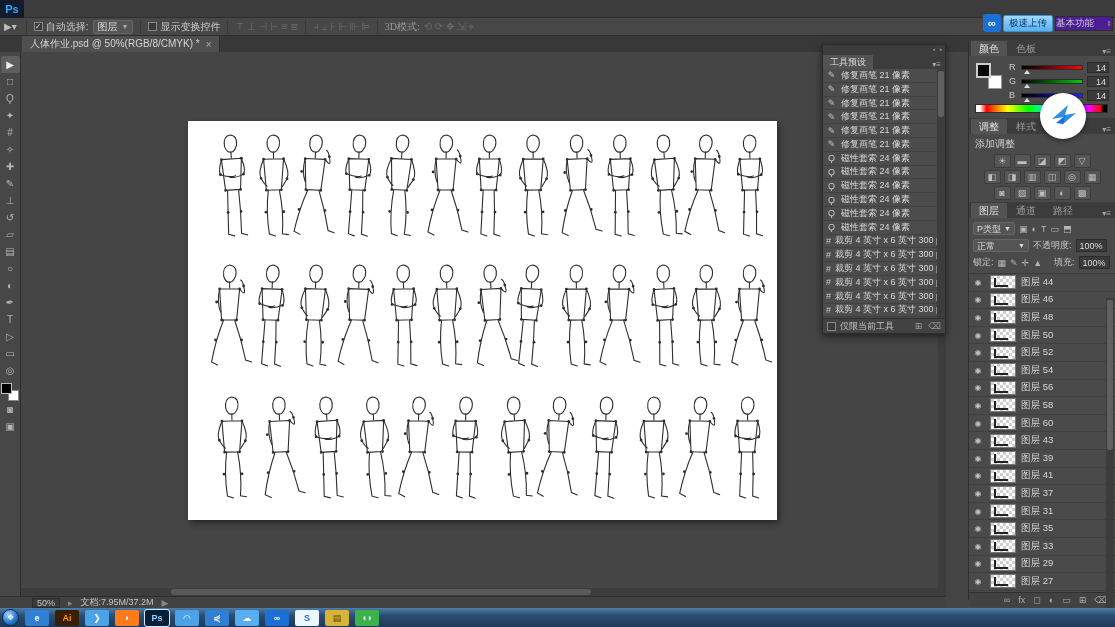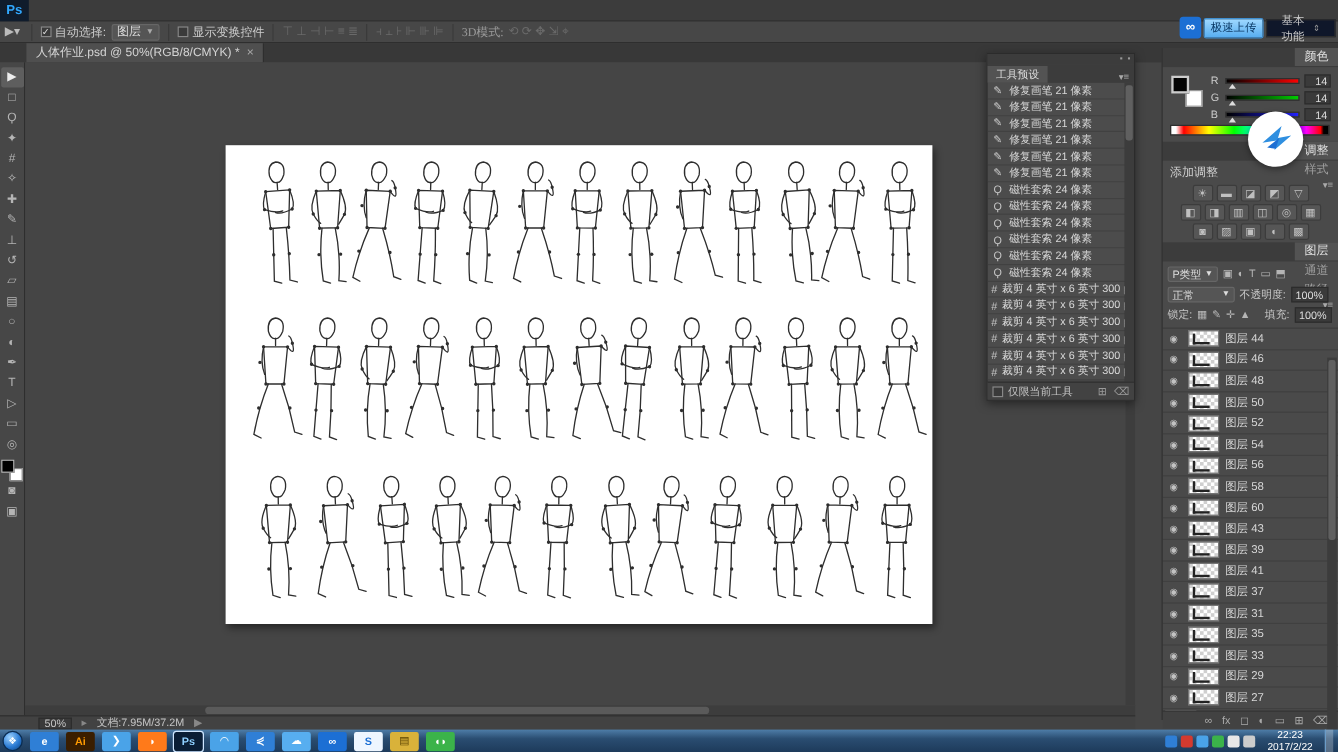--- a/index.html
+++ b/index.html
@@ -42,21 +42,21 @@
   .presets .pmenu{margin-left:auto;color:#aaa;font-size:8px;padding:0 4px;}
   .preset-list{position:absolute;left:0;top:24px;width:116px;height:250px;overflow:hidden;}
   .preset-row{height:13.8px;display:flex;align-items:center;gap:4px;padding:0 3px;border-bottom:1px solid #414141;background:#4c4c4c;font-size:9px;color:#d8d8d8;white-space:nowrap;}
   .preset-row .picon{width:11px;color:#c8c8c8;font-size:9px;text-align:center;}
   .preset-scroll{position:absolute;right:0;top:24px;width:8px;height:250px;background:#3c3c3c;}
   .preset-scroll .thumb{position:absolute;left:1px;top:2px;width:6px;height:46px;background:#606060;border-radius:2px;}
   .preset-foot{position:absolute;left:0;bottom:0;width:122px;height:15px;background:#424242;border-top:1px solid #2f2f2f;display:flex;align-items:center;gap:4px;padding:0 4px;font-size:9px;color:#c5c5c5;text-align:right;}
   .preset-foot .ficons{margin-left:auto;display:flex;gap:6px;color:#9a9a9a;font-size:9px;}
   
   .dock{position:absolute;left:968px;top:40px;width:147px;height:560px;background:#474747;border-left:1px solid #2e2e2e;}
-  .panel-tabs{height:16px;background:#3c3c3c;display:flex;align-items:flex-end;gap:1px;padding-left:2px;flex-direction:column;}
+  .panel-tabs{height:16px;background:#3c3c3c;display:flex;align-items:flex-end;gap:1px;padding-left:2px;}
   .ptab2{font-size:10px;color:#9f9f9f;padding:1px 8px;height:15px;line-height:13px;}
   .ptab2.active{background:#535353;color:#e0e0e0;}
   .panel-tabs .pmenu{margin-left:auto;color:#aaa;font-size:8px;padding:0 4px;}
   
   .color-body{position:relative;height:62px;background:#4a4a4a;padding:5px 6px 0 6px;}
   .swatches{position:absolute;left:7px;top:7px;width:26px;height:26px;}
   .sw-fg{position:absolute;left:0;top:0;width:15px;height:15px;background:#040404;border:2px solid #ccc;z-index:2;}
   .sw-bg{position:absolute;right:0;bottom:0;width:14px;height:14px;background:#fff;border:1px solid #999;}
   .sliders{position:absolute;left:40px;top:4px;width:100px;}
   .srow{display:flex;align-items:center;gap:4px;height:14px;}
@@ -84,21 +84,21 @@
   .layer-row{height:17.6px;display:flex;align-items:center;gap:5px;border-bottom:1px solid #404040;padding:0 2px;}
   .eye{width:14px;text-align:center;color:#c2c2c2;font-size:8px;}
   .thumb-ch{width:26px;height:14px;border:1px solid #777;background:
     repeating-conic-gradient(#fff 0 25%,#cfcfcf 0 50%) 0 0/6px 6px;position:relative;}
   .thumb-ch i{position:absolute;left:3px;top:2px;width:14px;height:9px;border-left:2px solid #222;border-bottom:2px solid #222;}
   .layer-name{font-size:9.5px;color:#d6d6d6;}
   .layers-foot{height:15px;background:#424242;border-top:1px solid #303030;display:flex;align-items:center;justify-content:flex-end;gap:8px;padding:0 8px;color:#aaa;font-size:9px;}
   .dock-scroll{position:absolute;right:1px;top:258px;width:8px;height:330px;background:#3c3c3c;}
   .dock-scroll .thumb{position:absolute;left:1px;top:2px;width:6px;height:150px;background:#606060;border-radius:2px;}
   
-  .workspace{position:absolute;right:2px;top:16px;width:58px;height:15px;background:#0f172a;border:1px solid #2c2c2c;color:#ccc;font-size:9.5px;display:flex;align-items:center;justify-content:space-between;padding:0 12px;}
+  .workspace{position:absolute;right:2px;top:16px;width:58px;height:15px;background:#4c1d95;border:1px solid #2c2c2c;color:#ccc;font-size:9.5px;display:flex;align-items:center;justify-content:space-between;padding:0 0;}
   .upload-overlay{position:absolute;right:62px;top:14px;display:flex;align-items:center;gap:2px;}
   .baidu-ic{width:18px;height:18px;border-radius:3px;background:#1c6fd4;color:#fff;font-size:11px;display:flex;align-items:center;justify-content:center;font-weight:bold;}
   .upload-btn{background:linear-gradient(#9fd8ff,#58aef0);border:1px solid #3f8fd0;border-radius:2px;color:#0b3a66;font-size:9.5px;padding:1px 5px;}
   .bird-overlay{position:absolute;left:1040px;top:93px;width:46px;height:46px;border-radius:50%;background:#fff;box-shadow:0 2px 5px rgba(0,0,0,.4);display:flex;align-items:center;justify-content:center;z-index:30;}
   
   .statusbar{position:absolute;left:0;top:596px;width:946px;height:12px;background:#424242;border-top:1px solid #2e2e2e;display:flex;align-items:center;gap:8px;font-size:9px;color:#c5c5c5;padding-left:20px;}
   .statusbar .zoombox{background:#3a3a3a;border:1px solid #2c2c2c;padding:0 4px;height:10px;line-height:9px;margin-left:12px;}
   .taskbar{position:absolute;left:0;top:608px;width:1115px;height:19px;background:linear-gradient(#4e7da8,#2a4d71 40%,#1d3a5a);display:flex;align-items:center;gap:6px;padding-left:2px;}
   .orb{width:17px;height:17px;border-radius:50%;background:radial-gradient(circle at 35% 30%,#9fd4ff,#2b7bd4 55%,#0b3f7a);border:1px solid #0a2c52;display:flex;align-items:center;justify-content:center;font-size:8px;color:#fff;}
   .task-ic{width:24px;height:16px;border-radius:2px;display:flex;align-items:center;justify-content:center;font-size:9px;font-weight:bold;color:#fff;}
@@ -1223,30 +1223,15 @@
         <div class="task-ic" style="background: rgb(255, 122, 26);">◗</div>
         <div class="task-ic active" style="background: rgb(10, 30, 54); color: rgb(143, 208, 255);">Ps</div>
         <div class="task-ic" style="background: rgb(74, 163, 232);">◠</div>
         <div class="task-ic" style="background: rgb(47, 127, 214);">⋞</div>
         <div class="task-ic" style="background: rgb(87, 174, 240);">☁</div>
         <div class="task-ic" style="background: rgb(28, 111, 212);">∞</div>
         <div class="task-ic" style="background: rgb(238, 246, 255); color: rgb(28, 111, 212);">S</div>
         <div class="task-ic" style="background: rgb(217, 178, 58); color: rgb(90, 67, 0);">▤</div>
         <div class="task-ic" style="background: rgb(59, 179, 74);">◖◗</div>
       </div>
-    <div class="tray">
-      <div id="tray-icons" style="display:flex;gap:3px;">
-          <div class="tray-ic" style="background: rgb(47, 127, 214);"></div>
-          <div class="tray-ic" style="background: rgb(212, 58, 47);"></div>
-          <div class="tray-ic" style="background: rgb(74, 163, 232);"></div>
-          <div class="tray-ic" style="background: rgb(59, 179, 74);"></div>
-          <div class="tray-ic" style="background: rgb(232, 232, 232);"></div>
-          <div class="tray-ic" style="background: rgb(204, 204, 204);"></div>
-        </div>
-      <div class="clock">
-        <div>22:23</div>
-        <div>2017/2/22</div>
-      </div>
-      <div class="show-desktop"></div>
-    </div>
   </div>
 
 </div>
 
 </body></html>

